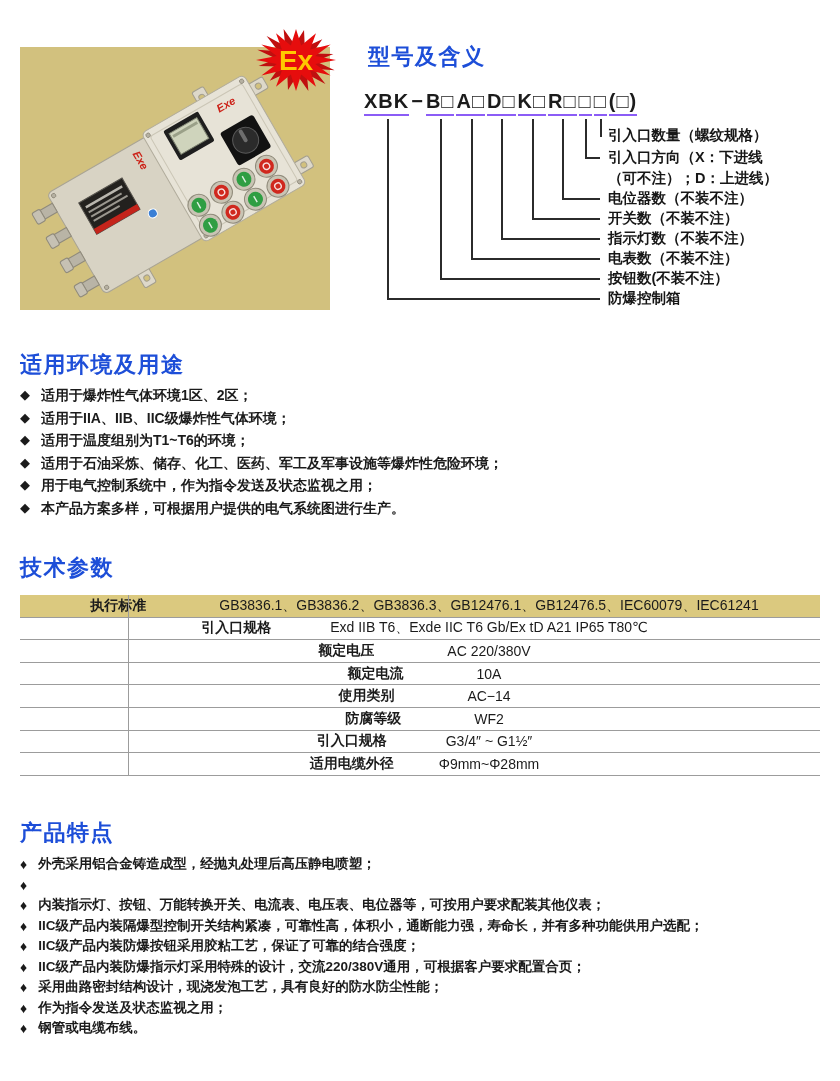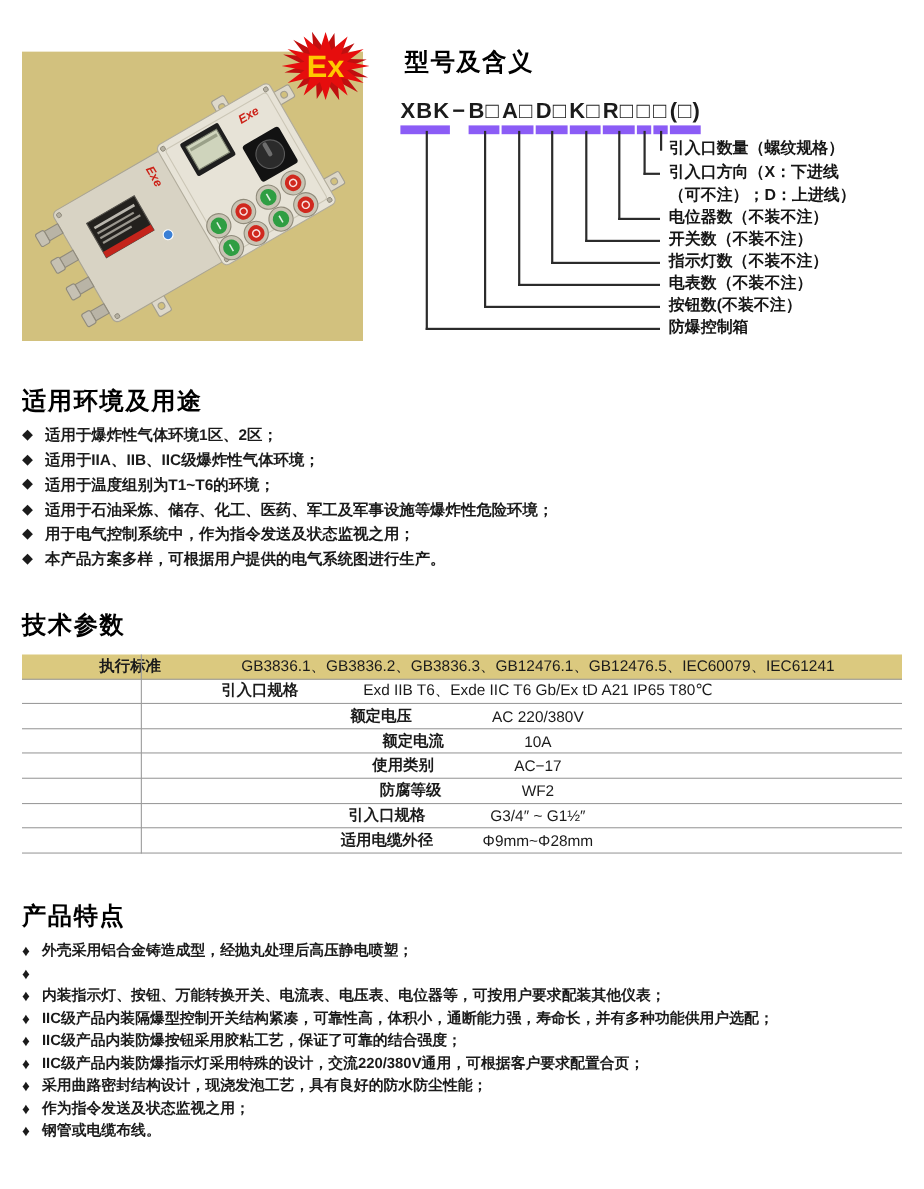--- a/index.html
+++ b/index.html
@@ -3,33 +3,33 @@
 <meta charset="utf-8">
 <style>
   html,body{margin:0;padding:0;background:#fff;}
   .page{
     position:relative;width:840px;height:1081px;background:#ffffff;
     font-family:"Liberation Sans","DejaVu Sans",sans-serif;color:#1b1b1b;
     overflow:hidden;
   }
   .heading{
     position:absolute;margin:0;font-size:22px;font-weight:bold;
-    color:#000000;letter-spacing:1.5px;white-space:nowrap;
+    color:#1d4ed8;letter-spacing:1.5px;white-space:nowrap;
   }
   
   .photo-area{position:absolute;left:20px;top:47px;width:310px;height:263px;background:#d2c17e;}
   .photo-svg{position:absolute;left:0;top:0;}
   .badge{position:absolute;left:233px;top:-20px;width:86px;height:66px;}
   
   .model-code{
     position:absolute;left:364px;top:90px;font-size:20px;font-weight:bold;
     letter-spacing:1px;white-space:nowrap;color:#1b1b1b;
   }
   .seg{display:inline-block;padding-bottom:1px;margin-right:2px;}
-  .seg.u{border-bottom:8px solid #8b5cf6;}
+  .seg.u{border-bottom:2px solid #8b5cf6;}
   .dline{position:absolute;background:#2b2b2b;}
   .dline.v{width:1.5px;}
   .dline.h{height:1.5px;}
   .branch-label{
     position:absolute;font-size:14.5px;font-weight:bold;line-height:21px;
     white-space:pre-line;color:#161616;
   }
   
   .blist{position:absolute;left:20px;list-style:none;margin:0;padding:0;width:805px;}
   .blist li{display:flex;align-items:flex-start;}
@@ -233,21 +233,21 @@
       <div class="t-row">
         <div class="t-label">额定电压</div>
         <div class="t-value">AC 220/380V</div>
       </div>
       <div class="t-row">
         <div class="t-label">额定电流</div>
         <div class="t-value">10A</div>
       </div>
       <div class="t-row">
         <div class="t-label">使用类别</div>
-        <div class="t-value">AC−17</div>
+        <div class="t-value">AC−14</div>
       </div>
       <div class="t-row">
         <div class="t-label">防腐等级</div>
         <div class="t-value">WF2</div>
       </div>
       <div class="t-row">
         <div class="t-label">引入口规格</div>
         <div class="t-value">G3/4″ ~ G1½″</div>
       </div>
       <div class="t-row">

